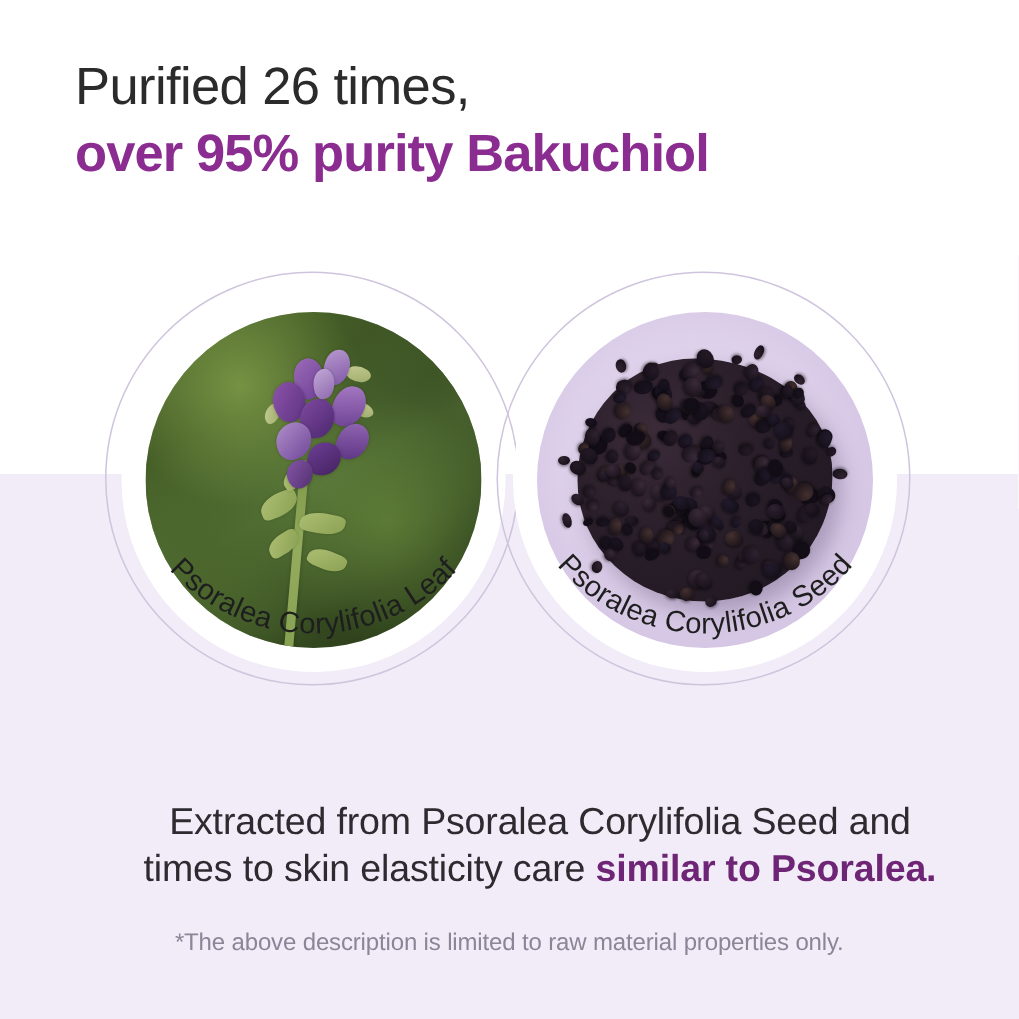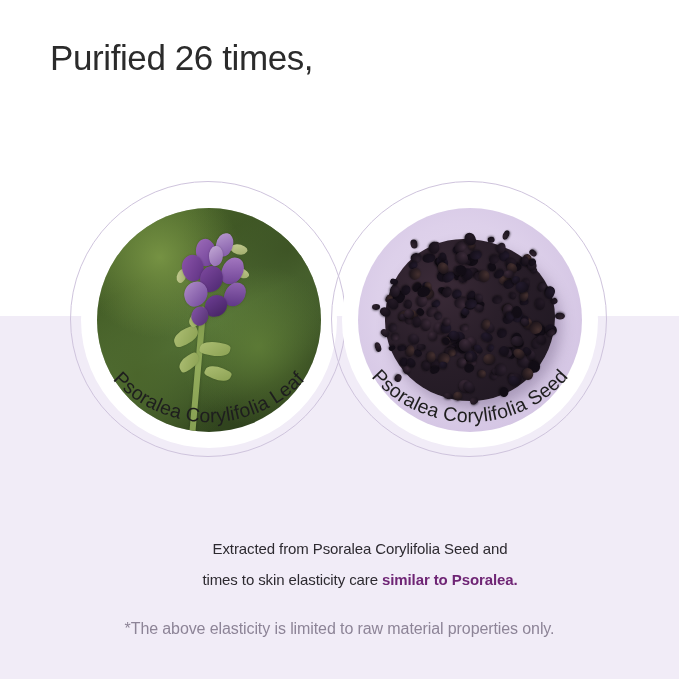--- a/index.html
+++ b/index.html
@@ -194,21 +194,21 @@
 
   
   .desc {
     position: absolute;
     left: 0;
     top: 533px;
     width: 679px;
     text-align: center;
   }
   .desc-line {
-    font-size: 15px;
+    font-size: 25px;
     line-height: 31px;
     font-weight: 400;
     color: #2d2a30;
     letter-spacing: -0.1px;
     padding-left: 41px;
   }
   .desc-strong {
     font-weight: 700;
     color: #6f2575;
   }
@@ -226,20 +226,21 @@
 </style>
 </head>
 <body>
 
 <div class="page">
 
   <div class="bg-band"></div>
 
   <div class="headline">
     <div class="headline-line1">Purified 26 times,</div>
+    <div class="headline-line2">over 95% purity Bakuchiol</div>
   </div>
 
   <div class="circles">
 
     <div class="circle-wrap left">
       <div class="ring-outer"></div>
       <div class="ring-white"></div>
       <div class="photo">
         <div class="leaf-photo">
           <div class="stem"></div>
@@ -494,15 +495,15 @@
       </svg>
     </div>
 
   </div>
 
   <div class="desc">
     <div class="desc-line">Extracted from Psoralea Corylifolia Seed and</div>
     <div class="desc-line"><span>times to skin elasticity care </span><span class="desc-strong">similar to Psoralea.</span></div>
   </div>
 
-  <div class="footnote">*The above elasticity is limited to raw material properties only.</div>
+  <div class="footnote">*The above description is limited to raw material properties only.</div>
 
 </div>
 
 </body></html>

